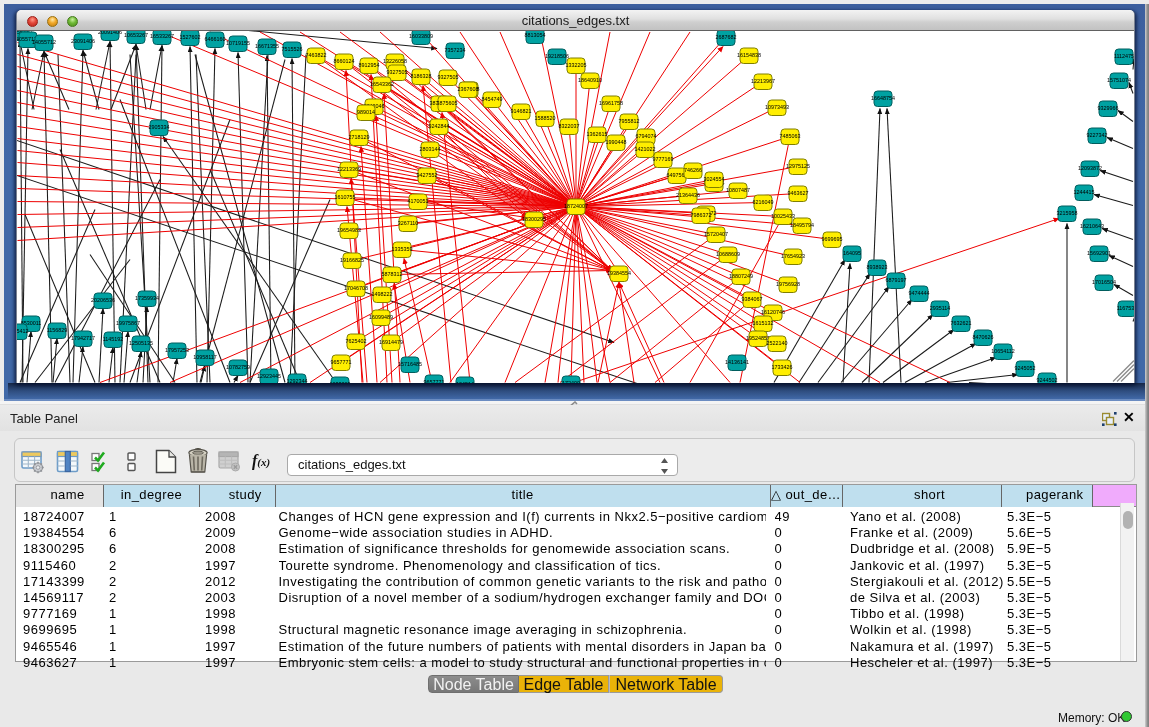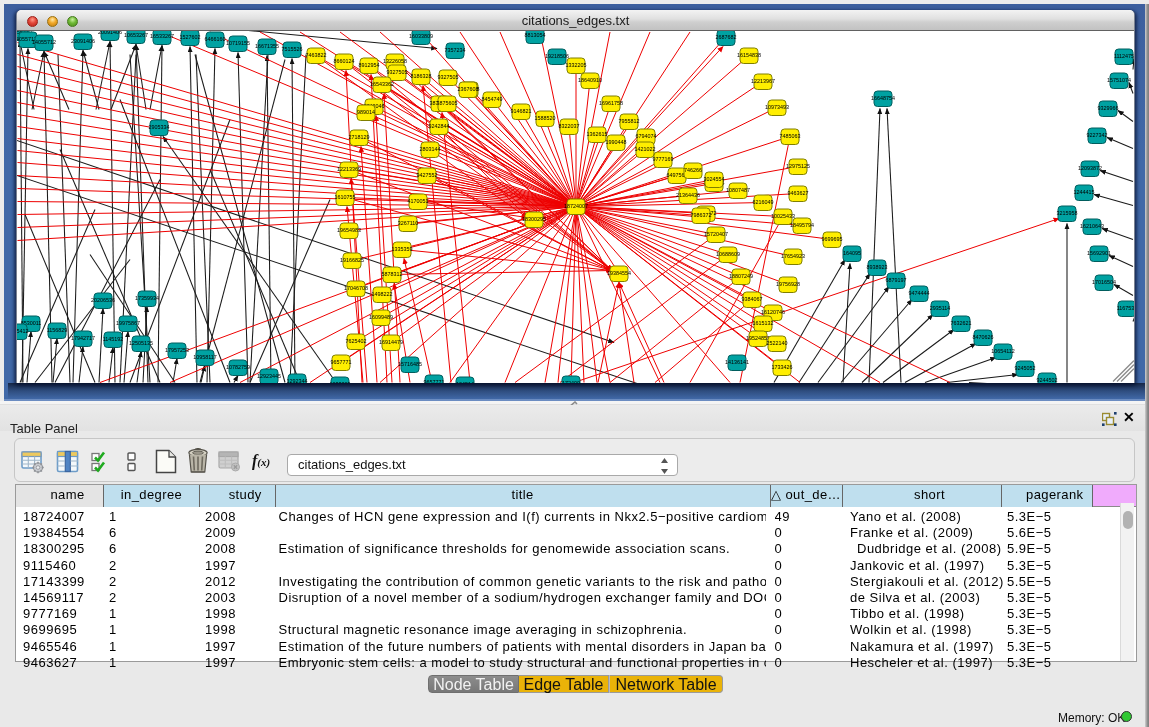--- a/index.html
+++ b/index.html
@@ -10,21 +10,21 @@
 #titlebar { position:absolute; left:0; top:0; width:100%; height:21px; border-radius:5px 5px 0 0; background:linear-gradient(180deg,#f3f3f3 0%,#e0e0e0 45%,#cfcfcf 60%,#c2c2c2 100%); border-bottom:1px solid #616161; }
 #titlebar .title { position:absolute; left:0; right:0; top:3px; text-align:center; font-size:13px; color:#1c1c1c; }
 .light { position:absolute; top:5.5px; width:11px; height:11px; border-radius:50%; }
 #lr { left:10px; background:radial-gradient(circle at 50% 30%, #ff9a8a 0%, #e2473a 45%, #b5261c 100%); border:0.5px solid #9c2018; }
 #ly { left:30px; background:radial-gradient(circle at 50% 30%, #ffe9a8 0%, #f0a829 45%, #c07d12 100%); border:0.5px solid #99700f; }
 #lg { left:50px; background:radial-gradient(circle at 50% 30%, #c8f0a0 0%, #6fba36 45%, #4c8c1e 100%); border:0.5px solid #44791c; }
 
 #tablepanel { position:absolute; left:0; top:401px; width:1149px; height:326px; background:#e9e9e9; }
 #tp-strip { position:absolute; left:0; top:0; width:100%; height:4px; background:#f4f4f4; border-bottom:1px solid #e0e0e0; }
 #tp-head { position:absolute; left:0; top:4px; width:100%; height:26px; background:linear-gradient(180deg,#ebebeb,#e2e2e2); }
-#tp-head .lbl { position:absolute; left:10px; top:16px; font-size:13px; color:#222; }
+#tp-head .lbl { position:absolute; left:10px; top:6px; font-size:13px; color:#222; }
 #caret { position:absolute; left:568px; top:0px; width:14px; height:6px; }
 #floaticon { position:absolute; left:1102px; top:7px; width:15px; height:14px; }
 #closex { position:absolute; left:1123px; top:4px; font-size:14px; font-weight:bold; color:#000; }
 
 #toolbar { position:absolute; left:14px; top:37px; width:1121px; height:44px; border:1px solid #c6c6c6; border-radius:6px; background:#ececec; }
 #combo { position:absolute; left:272px; top:15px; width:391px; height:22px; background:#fff; border:1px solid #a9a9a9; border-radius:4px; font-size:13px; color:#111; line-height:20px; padding-left:10px; }
 #combo .arrows { position:absolute; right:8px; top:2px; width:9px; height:18px; }
 
 #tbl { position:absolute; left:15px; top:82.5px; width:1122px; height:178px; background:#fff; border:1px solid #9a9a9a; }
 #tblhead { position:absolute; left:0; top:0; width:1120px; height:22.5px; background:#f0abfc; border-bottom:1px solid #8a8a8a; font-size:13px; letter-spacing:0.4px; }
@@ -946,37 +946,39 @@
           <span style="position:absolute;left:189px;width:70px;overflow:hidden;display:inline-block;white-space:nowrap;''letter-spacing:0.5px;">2008</span>
           <span style="position:absolute;left:262.5px;width:487px;overflow:hidden;display:inline-block;white-space:nowrap;''letter-spacing:0px;">Changes of HCN gene expression and I(f) currents in Nkx2.5−positive cardiomyoc…</span>
           <span style="position:absolute;left:758.5px;width:60px;overflow:hidden;display:inline-block;white-space:nowrap;''letter-spacing:0.5px;">49</span>
           <span style="position:absolute;left:834px;width:160px;overflow:hidden;display:inline-block;white-space:nowrap;''letter-spacing:0.5px;">Yano et al. (2008)</span>
           <span style="position:absolute;left:991px;width:100px;overflow:hidden;display:inline-block;white-space:nowrap;''letter-spacing:0.5px;">5.3E−5</span>
         </div>
 <div class="tr" style="top:16.2px;left:0;width:1120px;">
           <span style="position:absolute;left:7px;width:88px;overflow:hidden;display:inline-block;white-space:nowrap;''letter-spacing:0.5px;">19384554</span>
           <span style="position:absolute;left:93px;width:90px;overflow:hidden;display:inline-block;white-space:nowrap;''letter-spacing:0.5px;">6</span>
           <span style="position:absolute;left:189px;width:70px;overflow:hidden;display:inline-block;white-space:nowrap;''letter-spacing:0.5px;">2009</span>
+          <span style="position:absolute;left:262.5px;width:487px;overflow:hidden;display:inline-block;white-space:nowrap;''letter-spacing:0px;">Genome−wide association studies in ADHD.</span>
           <span style="position:absolute;left:758.5px;width:60px;overflow:hidden;display:inline-block;white-space:nowrap;''letter-spacing:0.5px;">0</span>
           <span style="position:absolute;left:834px;width:160px;overflow:hidden;display:inline-block;white-space:nowrap;''letter-spacing:0.5px;">Franke et al. (2009)</span>
           <span style="position:absolute;left:991px;width:100px;overflow:hidden;display:inline-block;white-space:nowrap;''letter-spacing:0.5px;">5.6E−5</span>
         </div>
 <div class="tr" style="top:32.4px;left:0;width:1120px;">
           <span style="position:absolute;left:7px;width:88px;overflow:hidden;display:inline-block;white-space:nowrap;''letter-spacing:0.5px;">18300295</span>
           <span style="position:absolute;left:93px;width:90px;overflow:hidden;display:inline-block;white-space:nowrap;''letter-spacing:0.5px;">6</span>
           <span style="position:absolute;left:189px;width:70px;overflow:hidden;display:inline-block;white-space:nowrap;''letter-spacing:0.5px;">2008</span>
           <span style="position:absolute;left:262.5px;width:487px;overflow:hidden;display:inline-block;white-space:nowrap;''letter-spacing:0px;">Estimation of significance thresholds for genomewide association scans.</span>
           <span style="position:absolute;left:758.5px;width:60px;overflow:hidden;display:inline-block;white-space:nowrap;''letter-spacing:0.5px;">0</span>
-          <span style="position:absolute;left:834px;width:160px;overflow:hidden;display:inline-block;white-space:nowrap;margin-left:7px;''letter-spacing:0.5px;">Dudbridge et al. (2008)</span>
+          <span style="position:absolute;left:834px;width:160px;overflow:hidden;display:inline-block;white-space:nowrap;''letter-spacing:0.5px;">Dudbridge et al. (2008)</span>
           <span style="position:absolute;left:991px;width:100px;overflow:hidden;display:inline-block;white-space:nowrap;''letter-spacing:0.5px;">5.9E−5</span>
         </div>
 <div class="tr" style="top:48.599999999999994px;left:0;width:1120px;">
           <span style="position:absolute;left:7px;width:88px;overflow:hidden;display:inline-block;white-space:nowrap;''letter-spacing:0.5px;">9115460</span>
           <span style="position:absolute;left:93px;width:90px;overflow:hidden;display:inline-block;white-space:nowrap;''letter-spacing:0.5px;">2</span>
           <span style="position:absolute;left:189px;width:70px;overflow:hidden;display:inline-block;white-space:nowrap;''letter-spacing:0.5px;">1997</span>
+          <span style="position:absolute;left:262.5px;width:487px;overflow:hidden;display:inline-block;white-space:nowrap;''letter-spacing:0px;">Tourette syndrome. Phenomenology and classification of tics.</span>
           <span style="position:absolute;left:758.5px;width:60px;overflow:hidden;display:inline-block;white-space:nowrap;''letter-spacing:0.5px;">0</span>
           <span style="position:absolute;left:834px;width:160px;overflow:hidden;display:inline-block;white-space:nowrap;''letter-spacing:0.5px;">Jankovic et al. (1997)</span>
           <span style="position:absolute;left:991px;width:100px;overflow:hidden;display:inline-block;white-space:nowrap;''letter-spacing:0.5px;">5.3E−5</span>
         </div>
 <div class="tr" style="top:64.8px;left:0;width:1120px;">
           <span style="position:absolute;left:7px;width:88px;overflow:hidden;display:inline-block;white-space:nowrap;''letter-spacing:0.5px;">17143399</span>
           <span style="position:absolute;left:93px;width:90px;overflow:hidden;display:inline-block;white-space:nowrap;''letter-spacing:0.5px;">2</span>
           <span style="position:absolute;left:189px;width:70px;overflow:hidden;display:inline-block;white-space:nowrap;''letter-spacing:0.5px;">2012</span>
           <span style="position:absolute;left:262.5px;width:487px;overflow:hidden;display:inline-block;white-space:nowrap;''letter-spacing:0px;">Investigating the contribution of common genetic variants to the risk and pathogen…</span>
           <span style="position:absolute;left:758.5px;width:60px;overflow:hidden;display:inline-block;white-space:nowrap;''letter-spacing:0.5px;">0</span>

